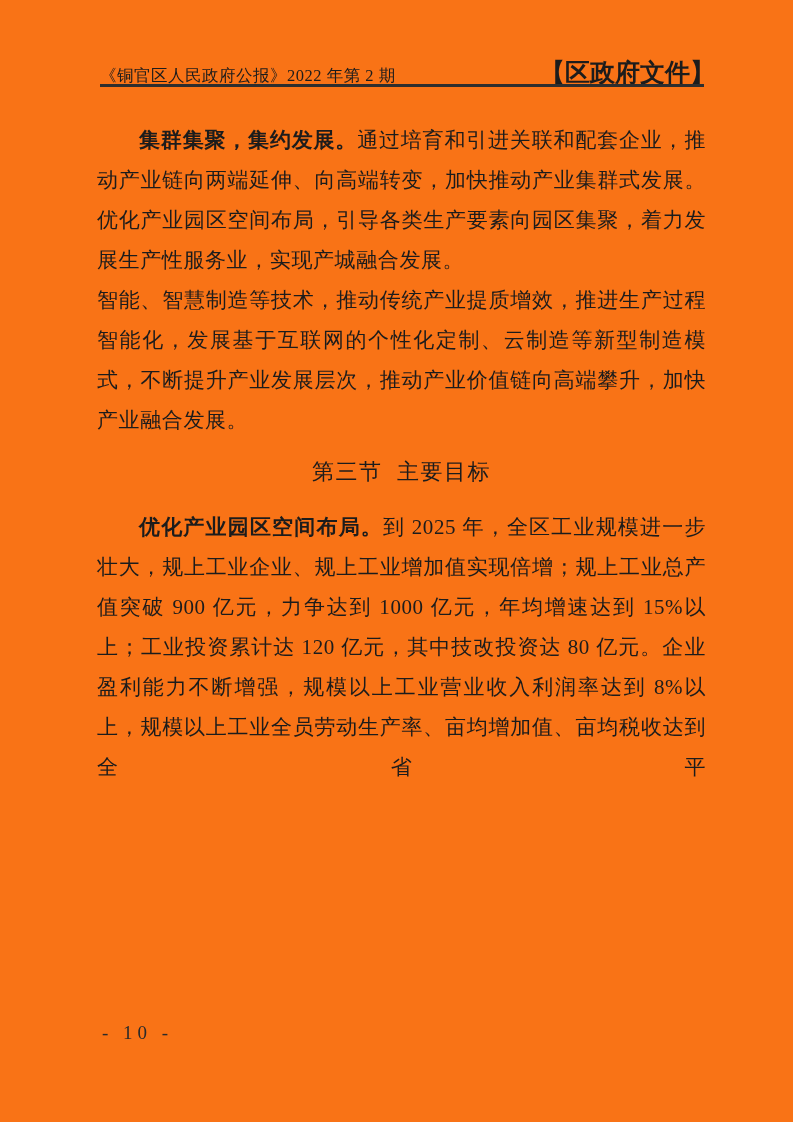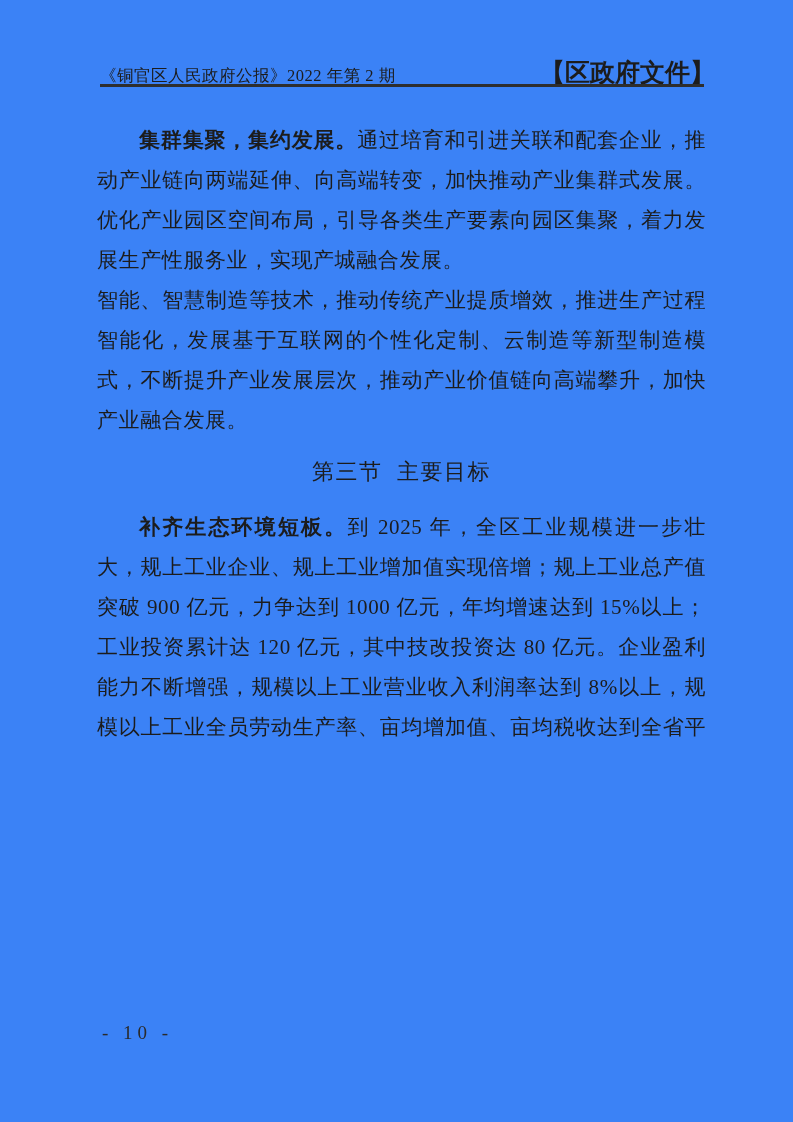--- a/index.html
+++ b/index.html
@@ -4,21 +4,21 @@
 <style>
   html, body {
     margin: 0;
     padding: 0;
     background: #ffffff;
   }
   .page {
     position: relative;
     width: 793px;
     height: 1122px;
-    background: #3b82f6;
+    background: #f97316;
     color: #1c1c1c;
     font-family: "Liberation Serif", "DejaVu Serif", serif;
     overflow: hidden;
   }
   
   .header {
     position: absolute;
     top: 56px;
     left: 100px;
     width: 615px;
@@ -100,21 +100,21 @@
     </p>
 
     <p class="para">
       <span>智能、智慧制造等技术，推动传统产业提质增效，推进生产过程智能化，发展基于互联网的个性化定制、云制造等新型制造模式，不断提升产业发展层次，推动产业价值链向高端攀升，加快产业融合发展。</span>
     </p>
 
 
     <h2 class="section-heading">第三节 主要目标</h2>
 
     <p class="para indent cutoff">
-      <span class="lead">补齐生态环境短板。</span><span>到 2025 年，全区工业规模进一步壮大，规上工业企业、规上工业增加值实现倍增；规上工业总产值突破 900 亿元，力争达到 1000 亿元，年均增速达到 15%以上；工业投资累计达 120 亿元，其中技改投资达 80 亿元。企业盈利能力不断增强，规模以上工业营业收入利润率达到 8%以上，规模以上工业全员劳动生产率、亩均增加值、亩均税收达到全省平</span>
+      <span class="lead">优化产业园区空间布局。</span><span>到 2025 年，全区工业规模进一步壮大，规上工业企业、规上工业增加值实现倍增；规上工业总产值突破 900 亿元，力争达到 1000 亿元，年均增速达到 15%以上；工业投资累计达 120 亿元，其中技改投资达 80 亿元。企业盈利能力不断增强，规模以上工业营业收入利润率达到 8%以上，规模以上工业全员劳动生产率、亩均增加值、亩均税收达到全省平</span>
     </p>
 
   </div>
 
   <div class="footer">
     <span>- 10 -</span>
   </div>
 
 </div>
 

